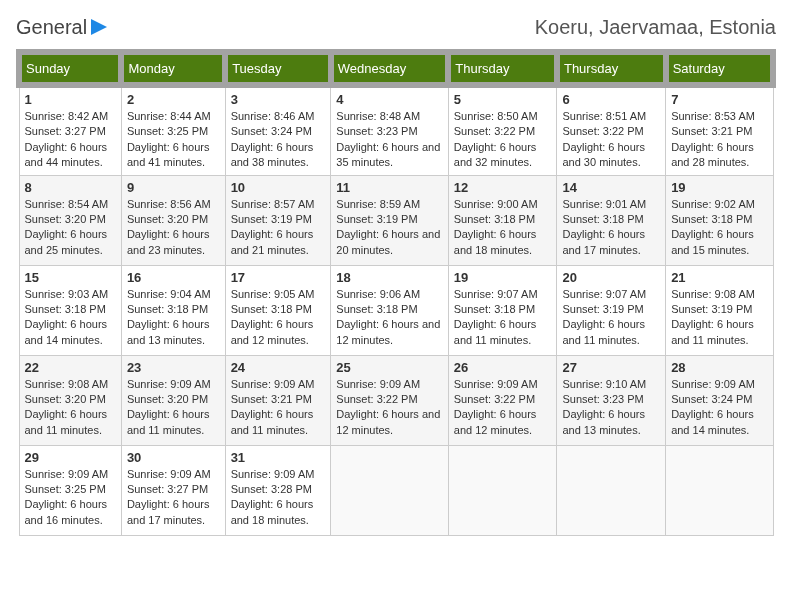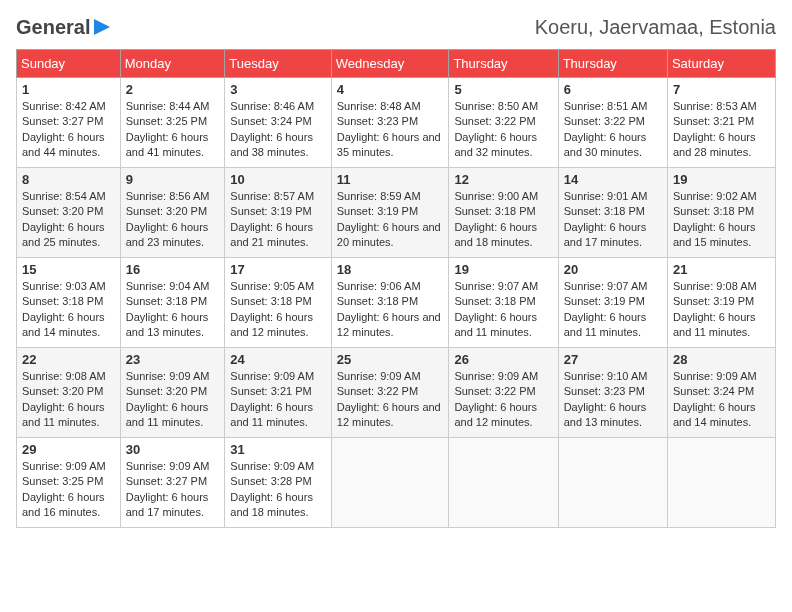--- a/index.html
+++ b/index.html
@@ -32,27 +32,27 @@
     .location-title {
       font-size: 20px;
       color: #555;
     }
     .calendar-table {
       width: 100%;
       border-collapse: collapse;
       font-size: 11px;
     }
     .calendar-table th {
-      background-color: #ef4444;
+      background-color: #4d7c0f;
       color: #fff;
       padding: 6px 4px;
       text-align: left;
       font-size: 13px;
       font-weight: normal;
-      border: 1px solid #a3a3a3;
+      border: 6px solid #a3a3a3;
     }
     .calendar-table td {
       border: 1px solid #ccc;
       vertical-align: top;
       padding: 4px 5px;
       height: 90px;
       background: #fff;
     }
     .calendar-table tr:nth-child(even) td {
       background: #f5f5f5;
@@ -72,21 +72,21 @@
       background: #f9f9f9 !important;
     }
   </style>
 </head>
 <body>
 
 <div class="header">
   <div class="logo">
     <div style="display:flex; flex-direction:column; line-height:1.1">
       <div style="display:flex; align-items:center; gap:0">
-        <span style="font-size:20px; font-weight:bold; color:#444; font-family:Arial">General</span>
+        <span style="font-size:20px; font-weight:normal; color:#444; font-family:Arial">General</span>
         <svg width="22" height="22" viewBox="0 0 22 22">
           <polygon points="4,3 20,11 4,19" fill="#1e88e5"></polygon>
         </svg>
       </div>
     </div>
   </div>
   <div class="title-area">
     <div class="location-title">Koeru, Jaervamaa, Estonia</div>
   </div>
 </div>

